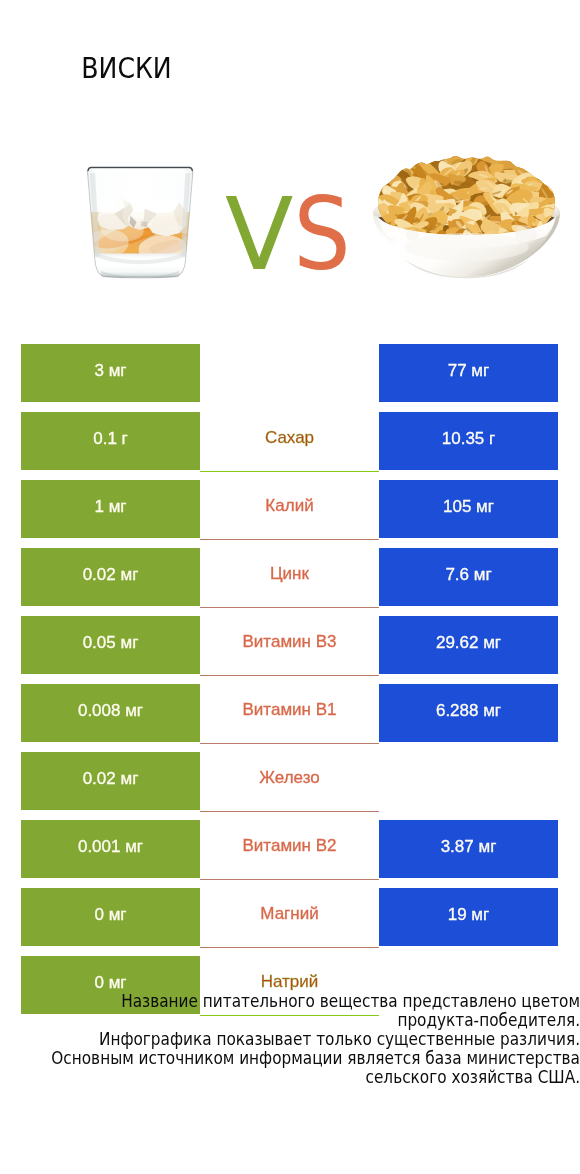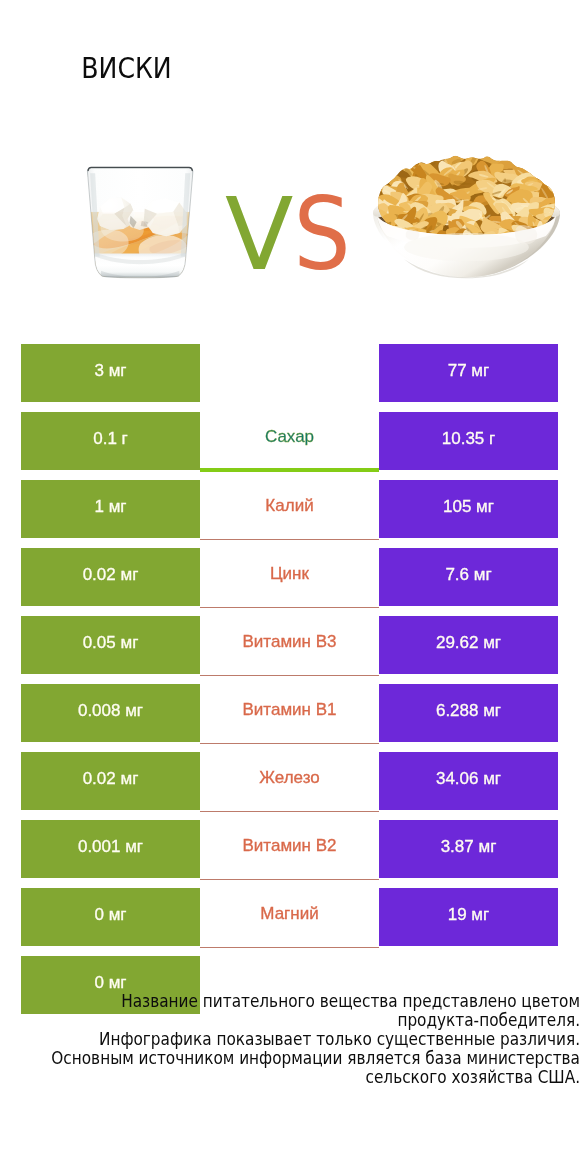--- a/index.html
+++ b/index.html
@@ -27,24 +27,24 @@
   #vs-s{color:#e06e49;font-family:"DejaVu Sans Condensed","DejaVu Sans",sans-serif;margin-left:0px;}
 
   
   .tbl{position:absolute;left:21px;top:344px;width:537px;}
   .row{position:relative;height:58px;margin-bottom:10px;}
   .row:last-child{margin-bottom:0;}
   .cell{position:absolute;top:0;height:58px;display:flex;align-items:center;
         justify-content:center;font-size:17px;font-weight:400;letter-spacing:0px;
         padding-bottom:5px;box-sizing:border-box;}
   .cell-left{left:0;width:179px;background:#82a732;color:#fffdf2;-webkit-text-stroke:0.32px #fffdf2;}
-  .cell-right{left:358px;width:179px;background:#6d28d9;color:#fffdf2;-webkit-text-stroke:0.32px #fffdf2;}
+  .cell-right{left:358px;width:179px;background:#1d4ed8;color:#fffdf2;-webkit-text-stroke:0.32px #fffdf2;}
   .cell-mid{left:179px;width:179px;background:#ffffff;height:60px;box-sizing:border-box;padding-bottom:7px;}
   .mid-orange{color:#d9694a;border-bottom:1px solid #bd7b6b;-webkit-text-stroke:0.32px #d9694a;}
-  .mid-green{color:#0f766e;border-bottom:4px solid #84cc16;-webkit-text-stroke:0.32px #82a732;}
+  .mid-green{color:#c2410c;border-bottom:1px solid #84cc16;-webkit-text-stroke:0.32px #82a732;}
 
   
   .foot{position:absolute;left:0;top:992px;width:580px;text-align:right;
         font-family:"DejaVu Sans Condensed","DejaVu Sans",sans-serif;
         font-size:17px;line-height:19px;color:#0d0d0d;}
   .foot div{white-space:nowrap;}
 </style>
 </head>
 <body>
 
@@ -749,34 +749,34 @@
         <div class="cell cell-right">29.62 мг</div>
       </div>
       <div class="row">
         <div class="cell cell-left">0.008 мг</div>
         <div class="cell cell-mid mid-orange">Витамин B1</div>
         <div class="cell cell-right">6.288 мг</div>
       </div>
       <div class="row">
         <div class="cell cell-left">0.02 мг</div>
         <div class="cell cell-mid mid-orange">Железо</div>
-        <div class="cell cell-right">34.06 мг</div>
       </div>
       <div class="row">
         <div class="cell cell-left">0.001 мг</div>
         <div class="cell cell-mid mid-orange">Витамин B2</div>
         <div class="cell cell-right">3.87 мг</div>
       </div>
       <div class="row">
         <div class="cell cell-left">0 мг</div>
         <div class="cell cell-mid mid-orange">Магний</div>
         <div class="cell cell-right">19 мг</div>
       </div>
       <div class="row">
         <div class="cell cell-left">0 мг</div>
+        <div class="cell cell-mid mid-green">Натрий</div>
       </div>
     </div>
 
   <div class="foot" id="footer-note">
       <div>Название питательного вещества представлено цветом</div>
       <div>продукта-победителя.</div>
       <div>Инфографика показывает только существенные различия.</div>
       <div>Основным источником информации является база министерства</div>
       <div>сельского хозяйства США.</div>
     </div>

